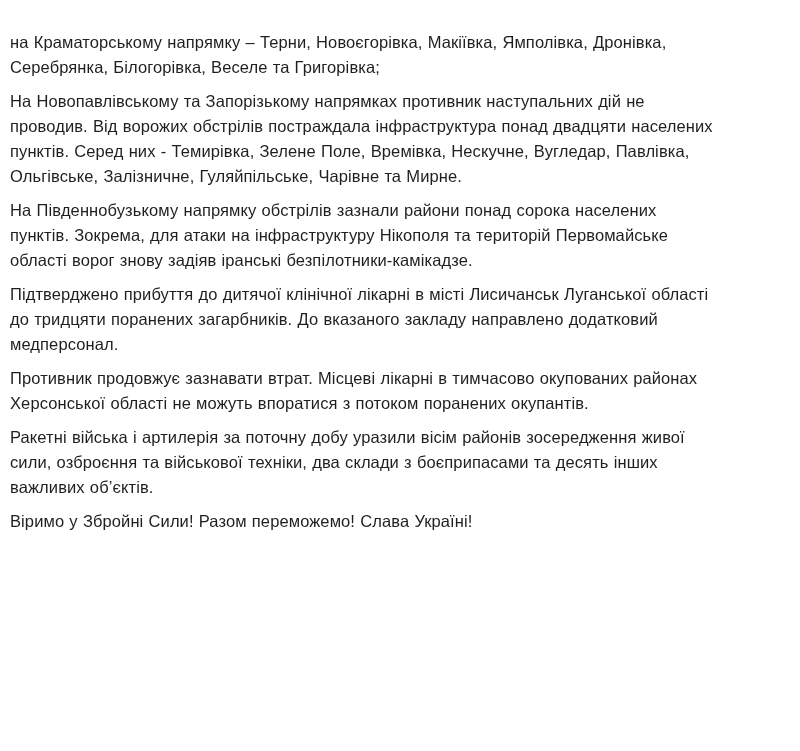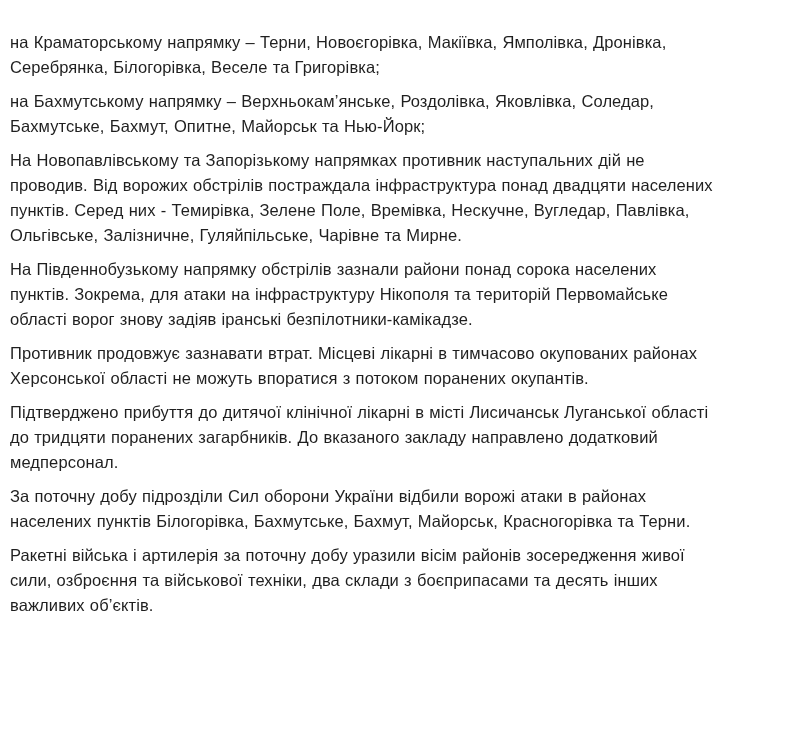--- a/index.html
+++ b/index.html
@@ -32,20 +32,19 @@
   }
   p.para:last-child {
     margin-bottom: 0;
   }
 </style>
 </head>
 <body>
 
 <div class="doc" id="doc">
     <p class="para">на Краматорському напрямку – Терни, Новоєгорівка, Макіївка, Ямполівка, Дронівка, Серебрянка, Білогорівка, Веселе та Григорівка;</p>
-    <p class="para">на Бахмутському напрямку – Верхньокам’янське, Роздолівка, Яковлівка, Соледар, Бахмутське, Бахмут, Опитне, Майорськ та Нью-Йорк;</p>
     <p class="para">На Новопавлівському та Запорізькому напрямках противник наступальних дій не проводив. Від ворожих обстрілів постраждала інфраструктура понад двадцяти населених пунктів. Серед них - Темирівка, Зелене Поле, Времівка, Нескучне, Вугледар, Павлівка, Ольгівське, Залізничне, Гуляйпільське, Чарівне та Мирне.</p>
     <p class="para">На Південнобузькому напрямку обстрілів зазнали райони понад сорока населених пунктів. Зокрема, для атаки на інфраструктуру Нікополя та територій Первомайське області ворог знову задіяв іранські безпілотники-камікадзе.</p>
+    <p class="para">Підтверджено прибуття до дитячої клінічної лікарні в місті Лисичанськ Луганської області до тридцяти поранених загарбників. До вказаного закладу направлено додатковий медперсонал.</p>
     <p class="para">Противник продовжує зазнавати втрат. Місцеві лікарні в тимчасово окупованих районах Херсонської області не можуть впоратися з потоком поранених окупантів.</p>
-    <p class="para">Підтверджено прибуття до дитячої клінічної лікарні в місті Лисичанськ Луганської області до тридцяти поранених загарбників. До вказаного закладу направлено додатковий медперсонал.</p>
-    <p class="para">За поточну добу підрозділи Сил оборони України відбили ворожі атаки в районах населених пунктів Білогорівка, Бахмутське, Бахмут, Майорськ, Красногорівка та Терни.</p>
     <p class="para">Ракетні війська і артилерія за поточну добу уразили вісім районів зосередження живої сили, озброєння та військової техніки, два склади з боєприпасами та десять інших важливих об’єктів.</p>
+    <p class="para">Віримо у Збройні Сили! Разом переможемо! Слава Україні!</p>
   </div>
 
 </body></html>

